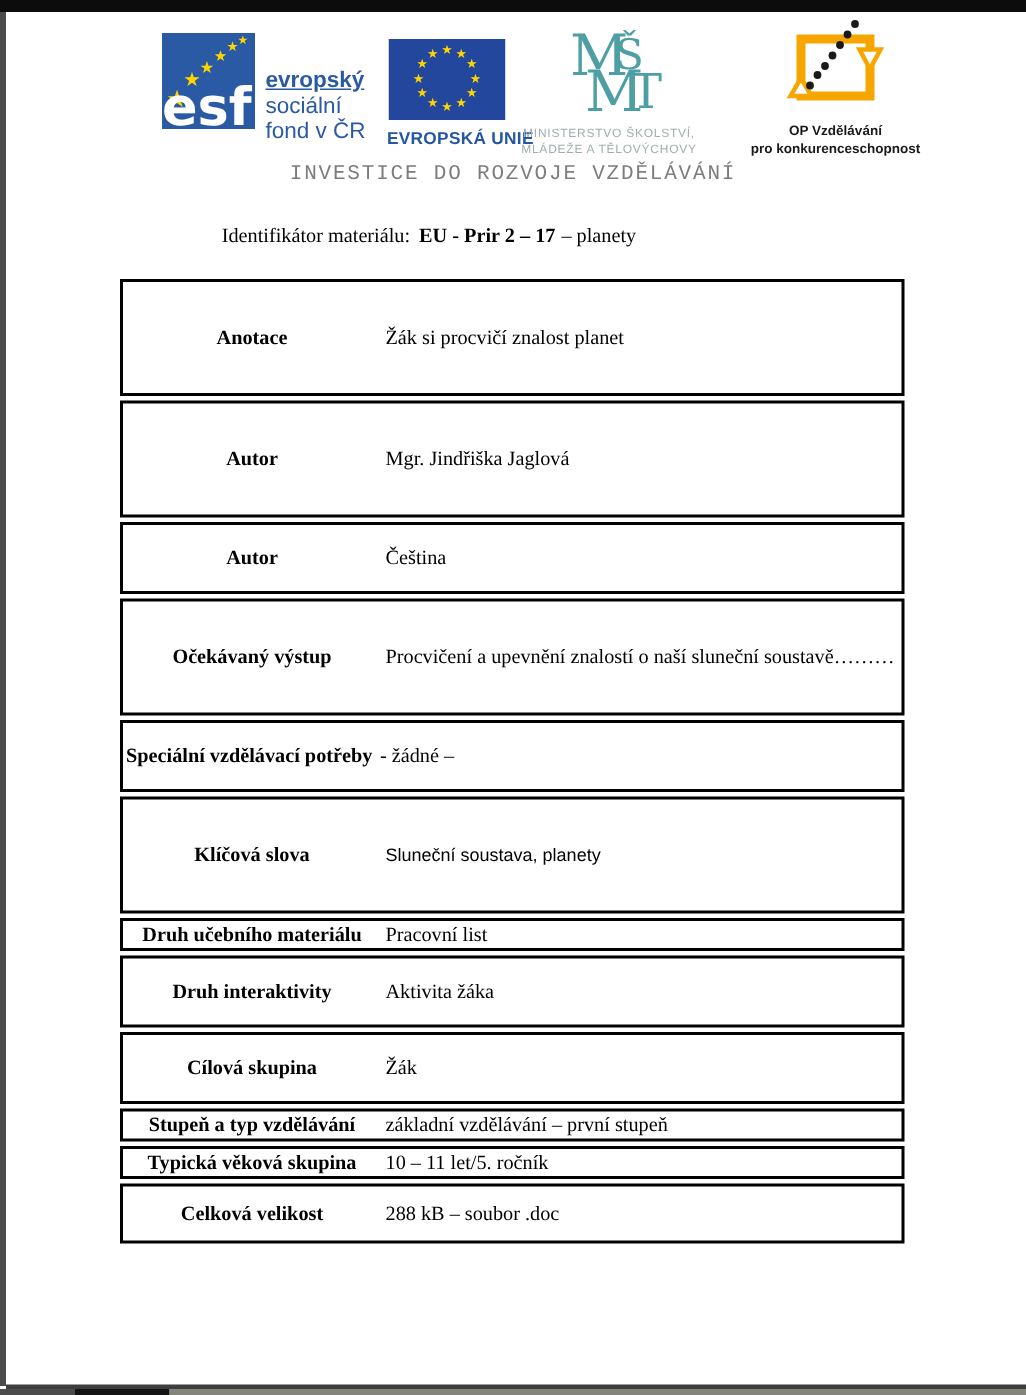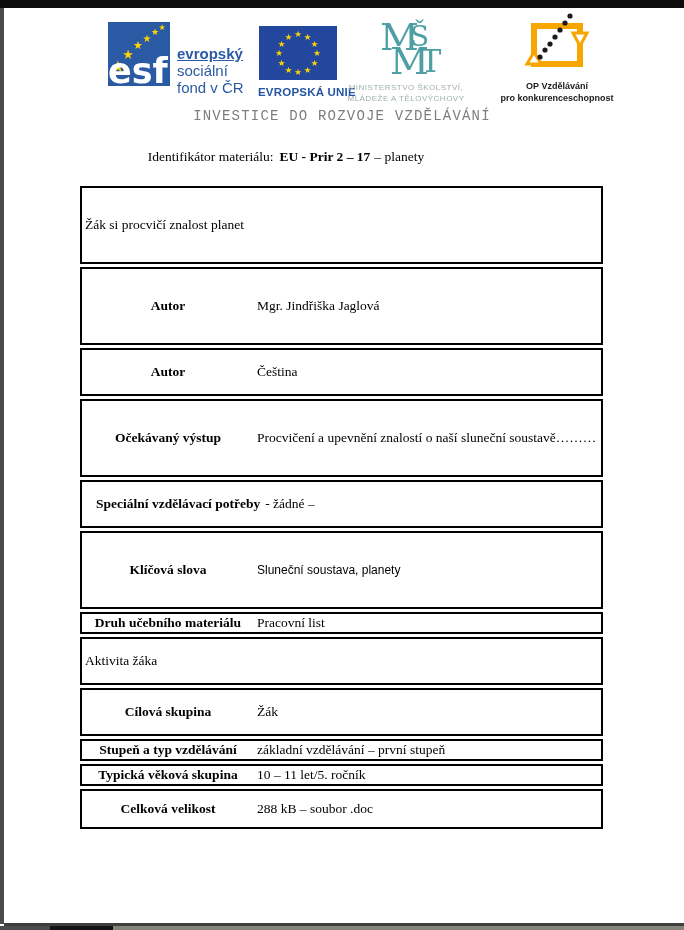--- a/index.html
+++ b/index.html
@@ -36,21 +36,21 @@
   .identifier{position:absolute;left:0;top:149px;width:572px;text-align:center;
     font-size:13.5px;color:#000;}
   .id-bold{font-weight:bold;margin:0 4px 0 6px;}
 
   
   .doc-table{position:absolute;left:80px;top:186px;width:523px;}
   .row{box-sizing:border-box;display:flex;align-items:center;border:2px solid #000;
     margin-bottom:3px;width:100%;background:#fff;}
   .r-tall{height:78px;}
   .r-med{height:48px;}
-  .r-inline{height:48px;padding-left:12px;}
+  .r-inline{height:48px;}
   .r-compact{height:22px;}
   .r-small{height:40px;}
   .cell-label{width:172px;flex:0 0 172px;text-align:center;font-weight:bold;font-size:13.5px;}
   .cell-value{flex:1;padding-left:3px;font-size:13.5px;white-space:nowrap;overflow:hidden;}
   .cell-value.sans{font-family:"Liberation Sans",sans-serif;font-size:12px;}
   .inline-text{padding-left:2px;font-size:13.5px;white-space:nowrap;}
   .lbl-b{font-weight:bold;}
   .val-inline{margin-left:5px;}
 </style>
 </head>
@@ -140,20 +140,21 @@
   </div>
 </div>
 
 <div class="investice">INVESTICE DO ROZVOJE VZDĚLÁVÁNÍ</div>
 <div class="identifier">
   <span>Identifikátor materiálu:</span><span class="id-bold">EU -  Prir 2 – 17</span><span>– planety</span>
 </div>
 
 <div class="doc-table" id="table-rows">
     <div class="row r-tall">
+      <div class="cell-label">Anotace</div>
       <div class="cell-value">Žák si procvičí znalost planet</div>
     </div>
     <div class="row r-tall">
       <div class="cell-label">Autor</div>
       <div class="cell-value">Mgr. Jindřiška Jaglová</div>
     </div>
     <div class="row r-med">
       <div class="cell-label">Autor</div>
       <div class="cell-value">Čeština</div>
     </div>
@@ -166,20 +167,21 @@
     </div>
     <div class="row r-tall">
       <div class="cell-label">Klíčová slova</div>
       <div class="cell-value sans">Sluneční soustava, planety</div>
     </div>
     <div class="row r-compact">
       <div class="cell-label">Druh učebního materiálu</div>
       <div class="cell-value">Pracovní list</div>
     </div>
     <div class="row r-med">
+      <div class="cell-label">Druh interaktivity</div>
       <div class="cell-value">Aktivita žáka</div>
     </div>
     <div class="row r-med">
       <div class="cell-label">Cílová skupina</div>
       <div class="cell-value">Žák</div>
     </div>
     <div class="row r-compact">
       <div class="cell-label">Stupeň a typ vzdělávání</div>
       <div class="cell-value">základní vzdělávání – první stupeň</div>
     </div>

